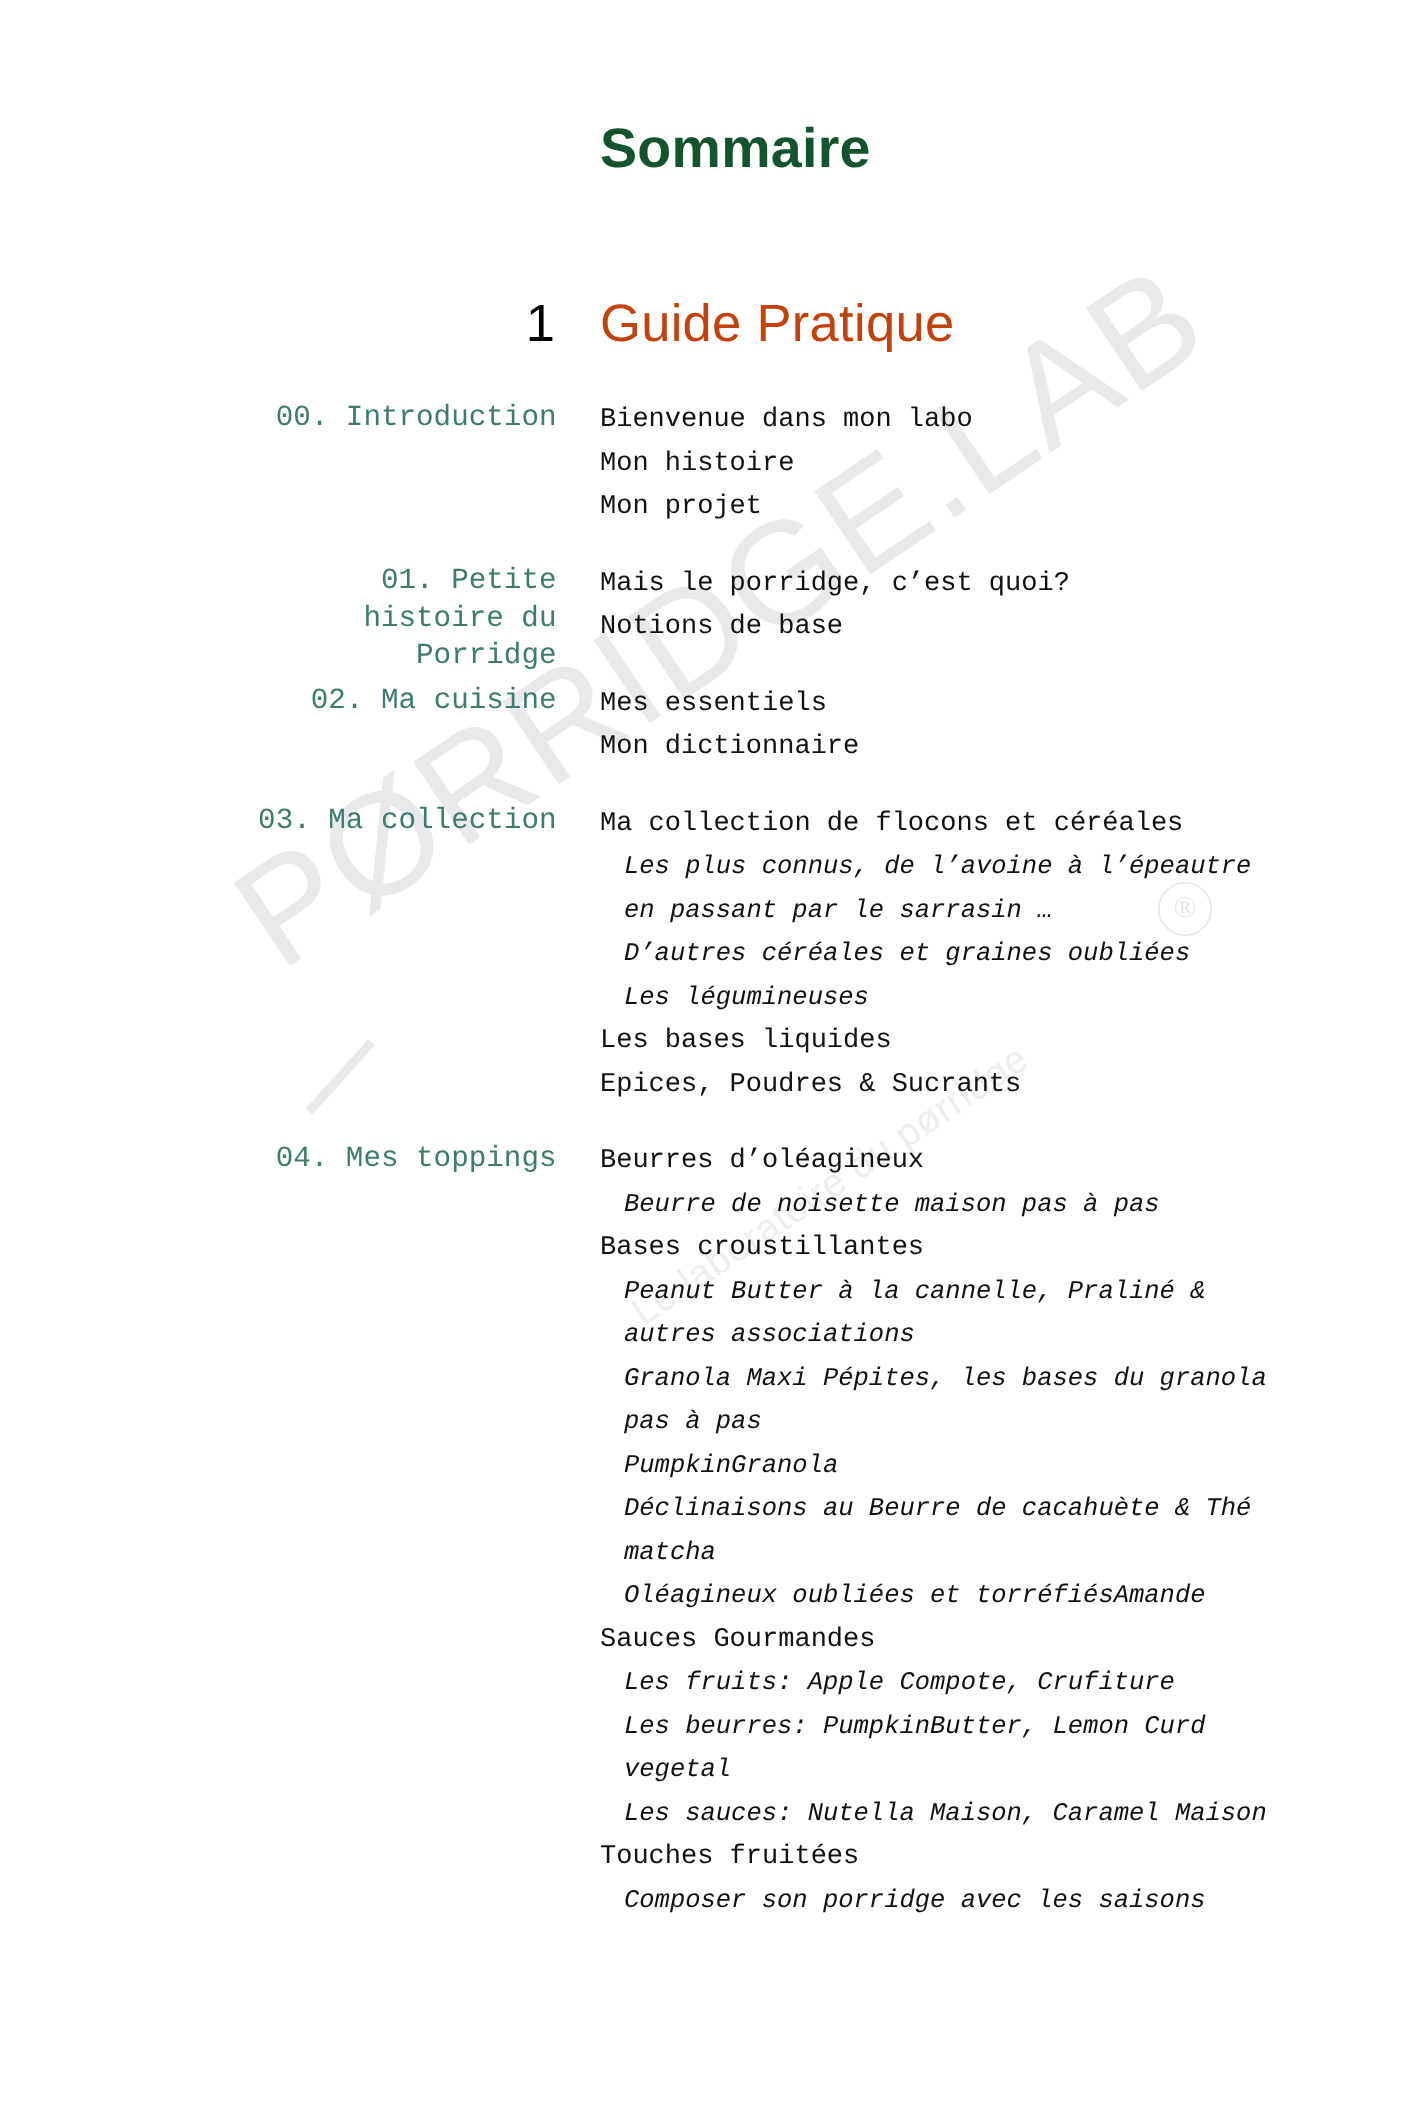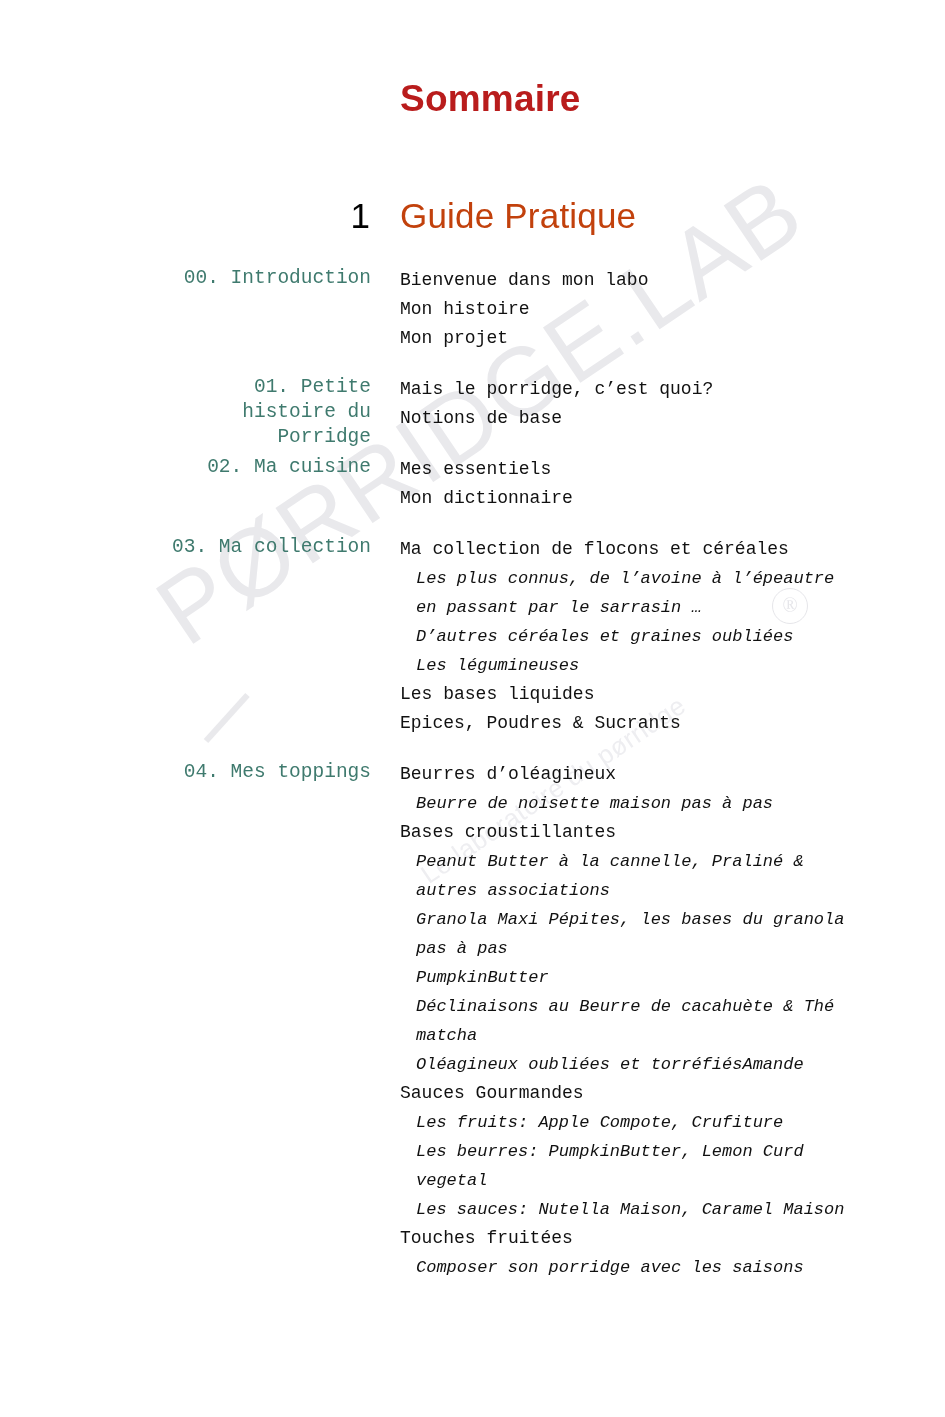--- a/index.html
+++ b/index.html
@@ -83,21 +83,21 @@
     z-index: 2;
   }
 
   .doc-title {
     position: absolute;
     left: 400px;
     top: 78px;
     font-size: 37px;
     font-weight: 600;
     letter-spacing: 0.2px;
-    color: #b91c1c;
+    color: #14532d;
   }
 
   .chapter-row {
     position: absolute;
     left: 0;
     top: 196px;
     width: 945px;
   }
   .chapter-num {
     position: absolute;
@@ -220,21 +220,21 @@
           </div>
         </div>
         <div class="section">
           <div class="sec-label">04. Mes toppings</div>
           <div class="sec-entries">
             <div class="entry level1">Beurres d’oléagineux</div>
             <div class="entry level2">Beurre de noisette maison pas à pas</div>
             <div class="entry level1">Bases croustillantes</div>
             <div class="entry level2">Peanut Butter à la cannelle, Praliné &amp; autres associations</div>
             <div class="entry level2">Granola Maxi Pépites, les bases du granola pas à pas</div>
-            <div class="entry level2">PumpkinButter</div>
+            <div class="entry level2">PumpkinGranola</div>
             <div class="entry level2">Déclinaisons au Beurre de cacahuète &amp; Thé matcha</div>
             <div class="entry level2">Oléagineux oubliées et torréfiésAmande</div>
             <div class="entry level1">Sauces Gourmandes</div>
             <div class="entry level2">Les fruits: Apple Compote, Crufiture</div>
             <div class="entry level2">Les beurres: PumpkinButter, Lemon Curd vegetal</div>
             <div class="entry level2">Les sauces: Nutella Maison, Caramel Maison</div>
             <div class="entry level1">Touches fruitées</div>
             <div class="entry level2">Composer son porridge avec les saisons</div>
           </div>
         </div>

